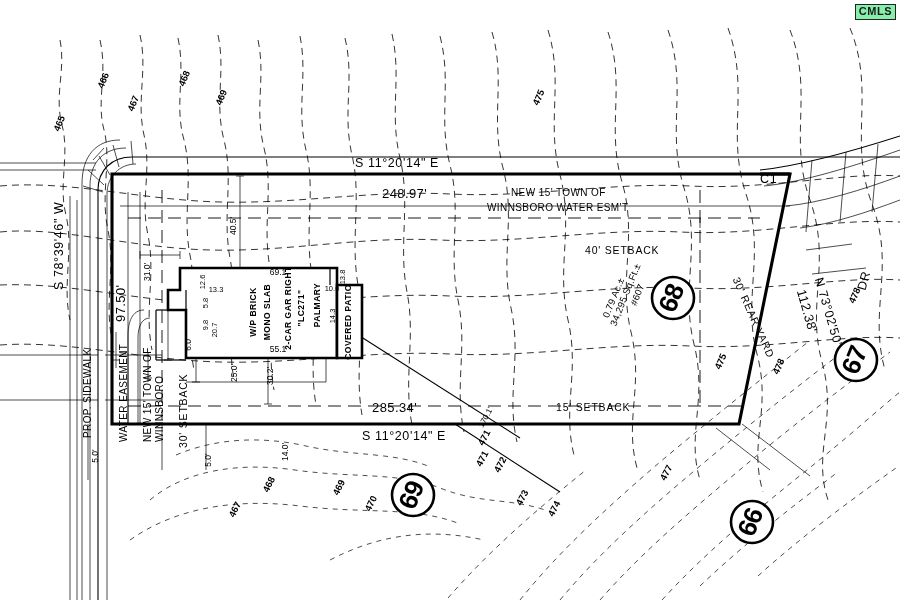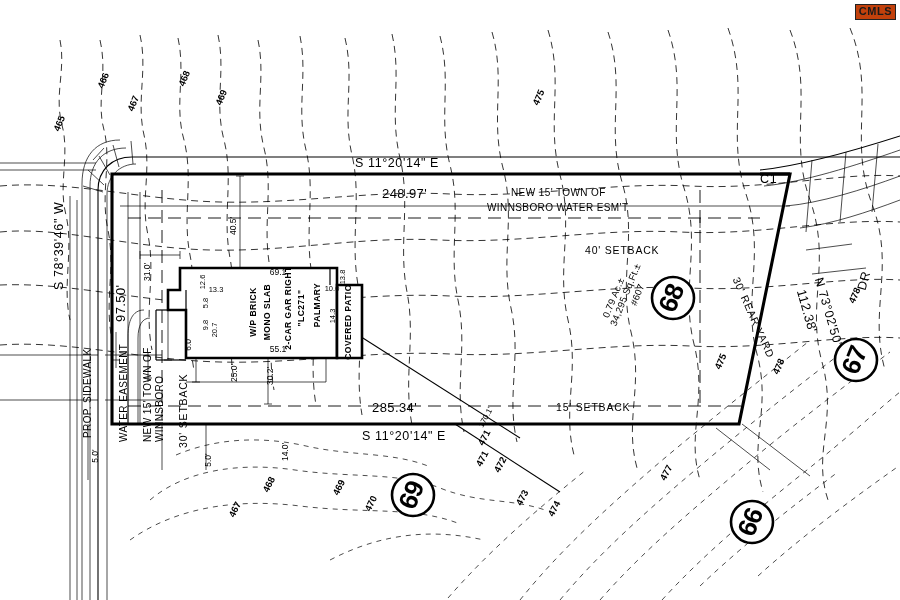--- a/index.html
+++ b/index.html
@@ -19,21 +19,21 @@
   
   #cmls-watermark {
     position: absolute;
     right: 4px; top: 4px;
     font-family: "Liberation Sans", sans-serif;
     font-size: 11px;
     font-weight: 700;
     letter-spacing: 0.5px;
     color: #1a1a1a;
     border: 1px solid #222;
-    background: #c2410c;
+    background: #86efac;
     padding: 0px 3px 1px 3px;
     line-height: 13px;
   }
 
   
   text {
     font-family: "Liberation Sans", sans-serif;
     fill: #000;
     dominant-baseline: middle;
   }

